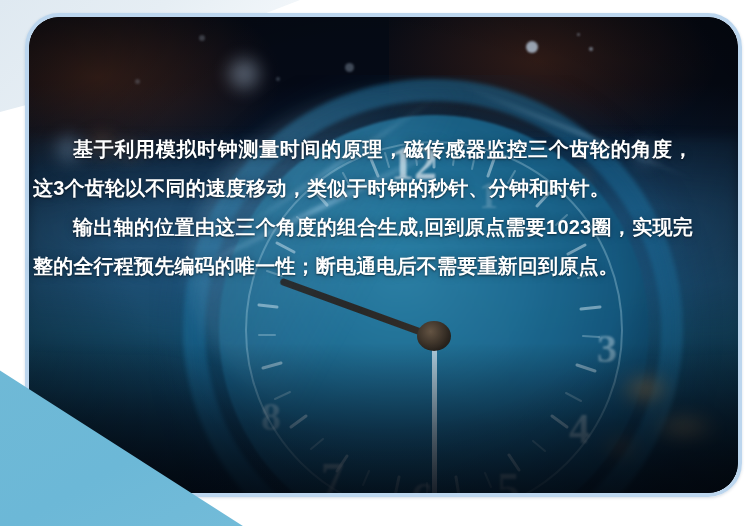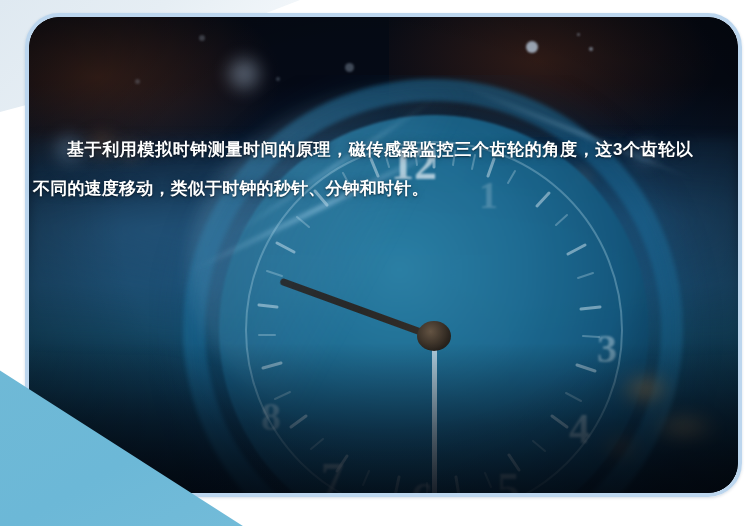--- a/index.html
+++ b/index.html
@@ -247,21 +247,21 @@
   }
 
   
   .text-block {
     position: absolute;
     left: 33px;
     top: 130px;
     width: 660px;
     z-index: 6;
     color: #ffffff;
-    font-size: 17px;
+    font-size: 20px;
     line-height: 39px;
     font-weight: bold;
     letter-spacing: 0.2px;
     text-shadow:
       0 1px 2px rgba(0,0,0,0.55),
       0 0 8px rgba(0,20,40,0.35);
     font-family: "Liberation Sans", "DejaVu Sans", sans-serif;
   }
   .para {
     margin: 0;
@@ -380,15 +380,16 @@
 
       <div class="ph-bottom-dark"></div>
       <div class="ph-vignette"></div>
     </div>
   </div>
 
   <div class="bg-teal-wedge"></div>
 
   <div class="text-block">
     <p class="para">基于利用模拟时钟测量时间的原理，磁传感器监控三个齿轮的角度，这3个齿轮以不同的速度移动，类似于时钟的秒针、分钟和时针。</p>
+    <p class="para">输出轴的位置由这三个角度的组合生成,回到原点需要1023圈，实现完整的全行程预先编码的唯一性；断电通电后不需要重新回到原点。</p>
   </div>
 
 </div>
 
 </body></html>

